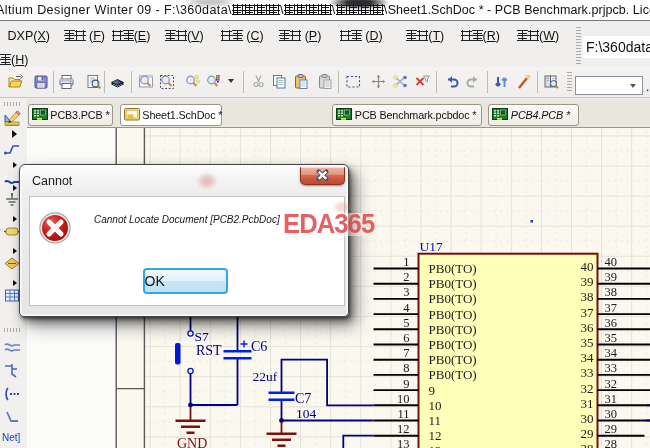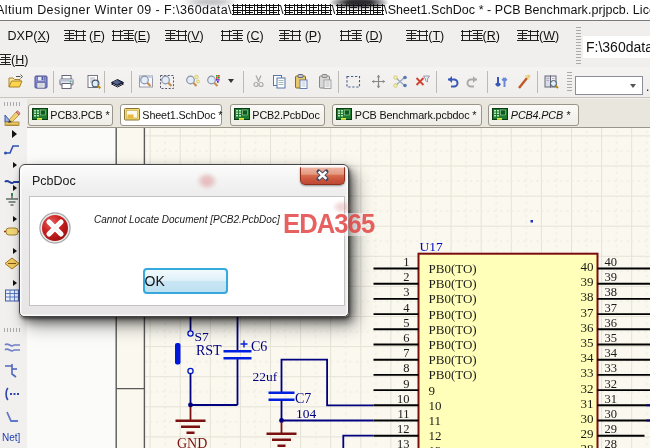--- a/index.html
+++ b/index.html
@@ -203,31 +203,20 @@
         <rect x="2" y="7" width="2" height="1.5" fill="#BFE8C0"></rect>
         <rect x="5" y="7" width="2" height="1.5" fill="#BFE8C0"></rect>
         <rect x="8.5" y="2" width="5" height="5" fill="#0E5A1E" stroke="#BFE8C0" stroke-width="0.5"></rect>
         <rect x="5" y="10" width="5" height="1.8" fill="#E8E840"></rect>
       </svg>&nbsp;PCB3.PCB *</div>
 <div class="abs" style="left:119.5px;top:4.5px;width:102.5px;height:22px;background:#FFFFFF;border:1px solid #9A958A;border-radius:3px;font-size:10.8px;color:#111;line-height:21px;white-space:nowrap;padding-left:3px;letter-spacing:-0.15px;"><svg width="16" height="13" viewBox="0 0 16 13" style="vertical-align:-2px">
         <rect x="0.5" y="0.5" width="15" height="11.5" rx="1" fill="#F5D96A" stroke="#8A7430"></rect>
         <rect x="2.5" y="2.5" width="11" height="7.5" fill="#FDF9EA" stroke="#C0A850" stroke-width="0.6"></rect>
         <rect x="3.5" y="6.5" width="6" height="3.5" fill="#E8B93C"></rect>
       </svg>&nbsp;Sheet1.SchDoc *</div>
-<div class="abs" style="left:229.5px;top:4.5px;width:95px;height:22px;background:linear-gradient(#FBFAF7,#EFEDE6);border:1px solid #9A958A;border-radius:3px;font-size:10.8px;color:#111;line-height:21px;white-space:nowrap;padding-left:3px;letter-spacing:-0.15px;"><svg width="16" height="13" viewBox="0 0 16 13" style="vertical-align:-2px">
-        <rect x="0.5" y="0.5" width="15" height="11" fill="#1E7A2E" stroke="#0A3A12"></rect>
-        <rect x="2" y="2" width="2" height="1.5" fill="#BFE8C0"></rect>
-        <rect x="5" y="2" width="2" height="1.5" fill="#BFE8C0"></rect>
-        <rect x="2" y="4.5" width="2" height="1.5" fill="#BFE8C0"></rect>
-        <rect x="5" y="4.5" width="2" height="1.5" fill="#BFE8C0"></rect>
-        <rect x="2" y="7" width="2" height="1.5" fill="#BFE8C0"></rect>
-        <rect x="5" y="7" width="2" height="1.5" fill="#BFE8C0"></rect>
-        <rect x="8.5" y="2" width="5" height="5" fill="#0E5A1E" stroke="#BFE8C0" stroke-width="0.5"></rect>
-        <rect x="5" y="10" width="5" height="1.8" fill="#E8E840"></rect>
-      </svg>&nbsp;PCB2.PcbDoc</div>
 <div class="abs" style="left:332px;top:4.5px;width:149.5px;height:22px;background:linear-gradient(#FBFAF7,#EFEDE6);border:1px solid #9A958A;border-radius:3px;font-size:10.8px;color:#111;line-height:21px;white-space:nowrap;padding-left:3px;letter-spacing:-0.15px;"><svg width="16" height="13" viewBox="0 0 16 13" style="vertical-align:-2px">
         <rect x="0.5" y="0.5" width="15" height="11" fill="#1E7A2E" stroke="#0A3A12"></rect>
         <rect x="2" y="2" width="2" height="1.5" fill="#BFE8C0"></rect>
         <rect x="5" y="2" width="2" height="1.5" fill="#BFE8C0"></rect>
         <rect x="2" y="4.5" width="2" height="1.5" fill="#BFE8C0"></rect>
         <rect x="5" y="4.5" width="2" height="1.5" fill="#BFE8C0"></rect>
         <rect x="2" y="7" width="2" height="1.5" fill="#BFE8C0"></rect>
         <rect x="5" y="7" width="2" height="1.5" fill="#BFE8C0"></rect>
         <rect x="8.5" y="2" width="5" height="5" fill="#0E5A1E" stroke="#BFE8C0" stroke-width="0.5"></rect>
         <rect x="5" y="10" width="5" height="1.8" fill="#E8E840"></rect>
@@ -402,21 +391,21 @@
     <path d="M266 433.7 H296 M271.5 439.7 H290.5 M277 445.7 H285" stroke="#7A1010" stroke-width="2.4"></path>
     <text x="194" y="341" font-family="Liberation Serif,serif" font-size="13.5" fill="#000080">S7</text>
     <text x="195.5" y="354.5" font-family="Liberation Serif,serif" font-size="14" fill="#000080">RST</text>
     <text x="250.5" y="351" font-family="Liberation Serif,serif" font-size="14" fill="#000080">C6</text>
     <text x="252" y="380.5" font-family="Liberation Serif,serif" font-size="13.5" fill="#000080">22uf</text>
     <text x="294.5" y="402.5" font-family="Liberation Serif,serif" font-size="14" fill="#000080">C7</text>
     <text x="295.5" y="417.5" font-family="Liberation Serif,serif" font-size="13.5" fill="#000080">104</text>
     <text x="176.5" y="447.5" font-family="Liberation Serif,serif" font-size="14" fill="#7A1010">GND</text>
   </svg>
 <div class="abs" style="left:19px;top:164px;width:330px;height:153px;border:1px solid #454545;border-radius:6px 6px 5px 5px;background:linear-gradient(#FBFBFB,#EFEEEE 26px,#E7E5E5);box-shadow:inset 0 0 0 1.5px rgba(255,255,255,0.8), 4px 5px 8px rgba(0,0,0,0.42), 7px 9px 18px rgba(0,0,0,0.38), 1px 2px 3px rgba(0,0,0,0.45);">
-<div class="abs" style="left:12px;top:9px;font-size:12.5px;color:#1a1a1a;">PcbDoc</div>
+<div class="abs" style="left:12px;top:9px;font-size:12.5px;color:#1a1a1a;">Cannot</div>
 <div class="abs" style="left:280px;top:1.5px;width:45px;height:18px;background:linear-gradient(#EFB6A4,#E39A81 42%,#D66B4D 50%,#C8513A 80%,#BC4A36);border:1px solid #8E2F1D;border-top:none;border-radius:1px 1px 5px 5px;box-shadow:inset 0 1px 0 rgba(255,255,255,0.55), 0 1px 2px rgba(0,0,0,0.4);">
       <svg width="43" height="16" viewBox="0 0 43 16" style="position:absolute;left:0;top:0">
         <path d="M17.6 4.6 L25.4 11.8 M25.4 4.6 L17.6 11.8" stroke="#3A4A66" stroke-width="4.2" stroke-linecap="round"></path>
         <path d="M17.6 4.6 L25.4 11.8 M25.4 4.6 L17.6 11.8" stroke="#FFFFFF" stroke-width="2.5" stroke-linecap="butt"></path>
       </svg>
     </div>
 <div class="abs" style="left:8.5px;top:30.5px;width:316px;height:110px;background:#FFFFFF;border:1px solid #C2C2C2;"></div>
 <svg class="abs" style="left:19px;top:47px" width="32" height="32" viewBox="0 0 32 32">
 <circle cx="16" cy="16" r="15" fill="none" stroke="#A9A9A9" stroke-width="1.4"></circle>
 <circle cx="16" cy="16" r="13.6" fill="none" stroke="#E8E8E8" stroke-width="1.4"></circle>

